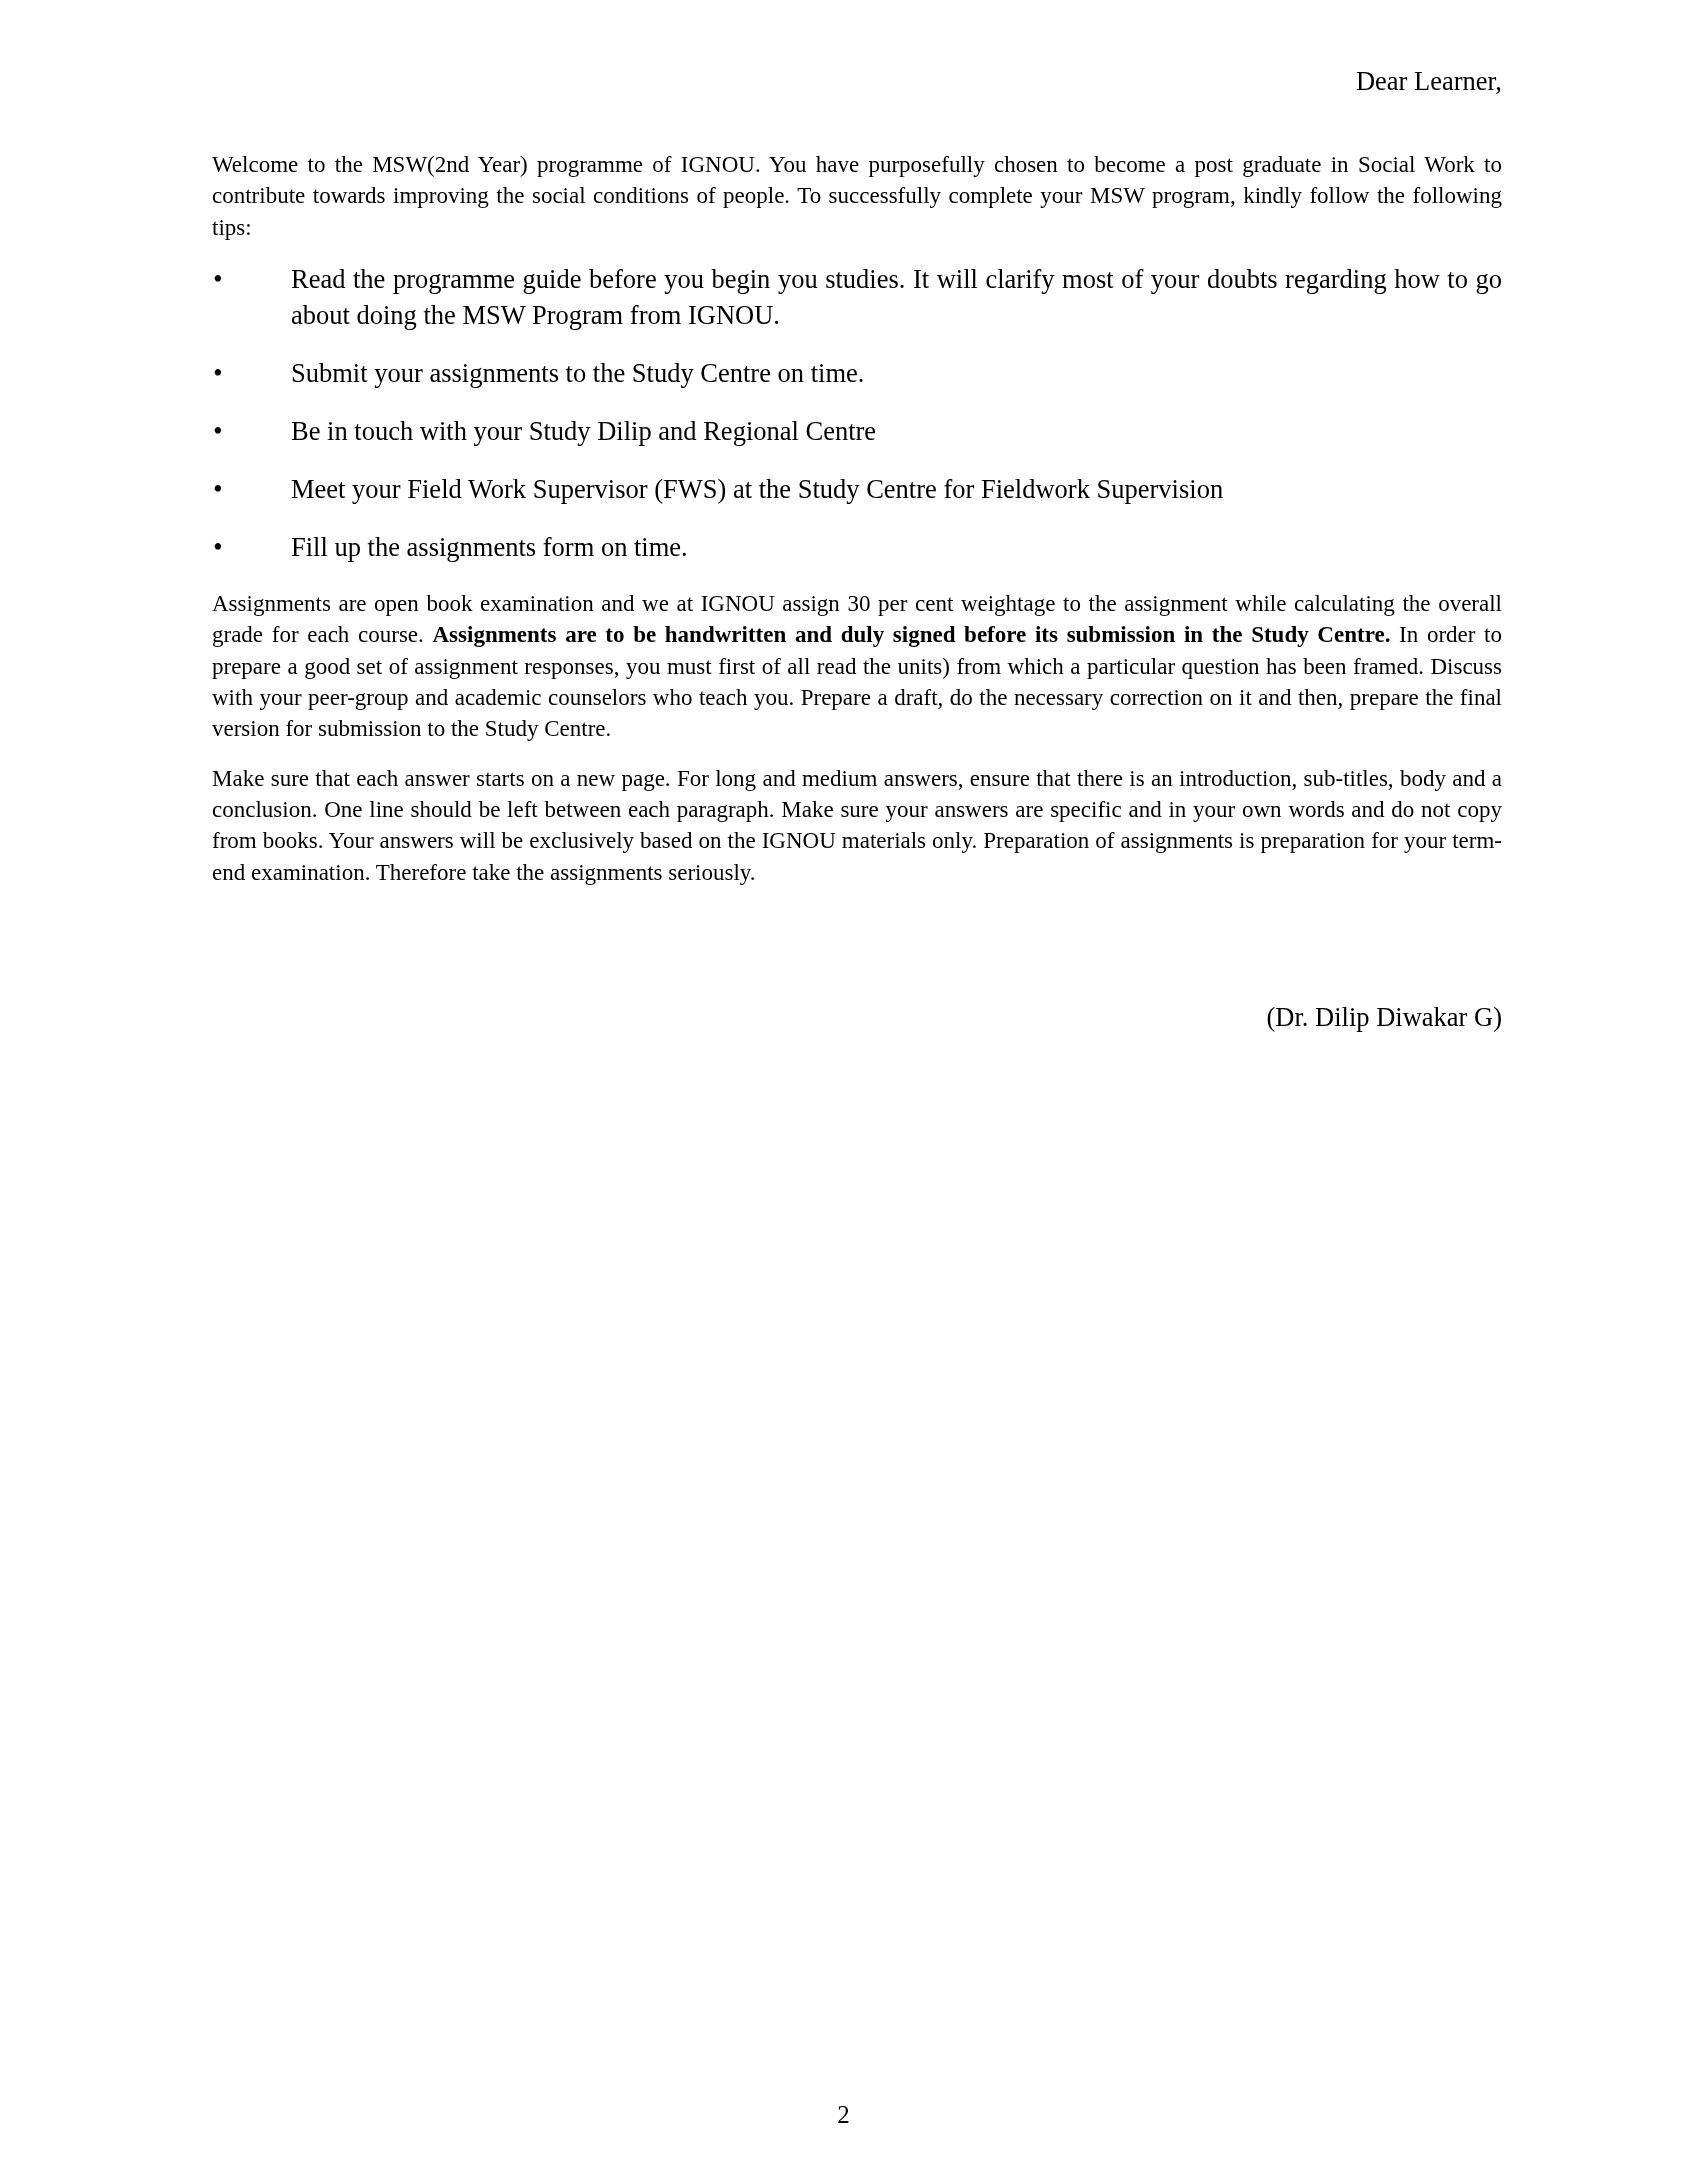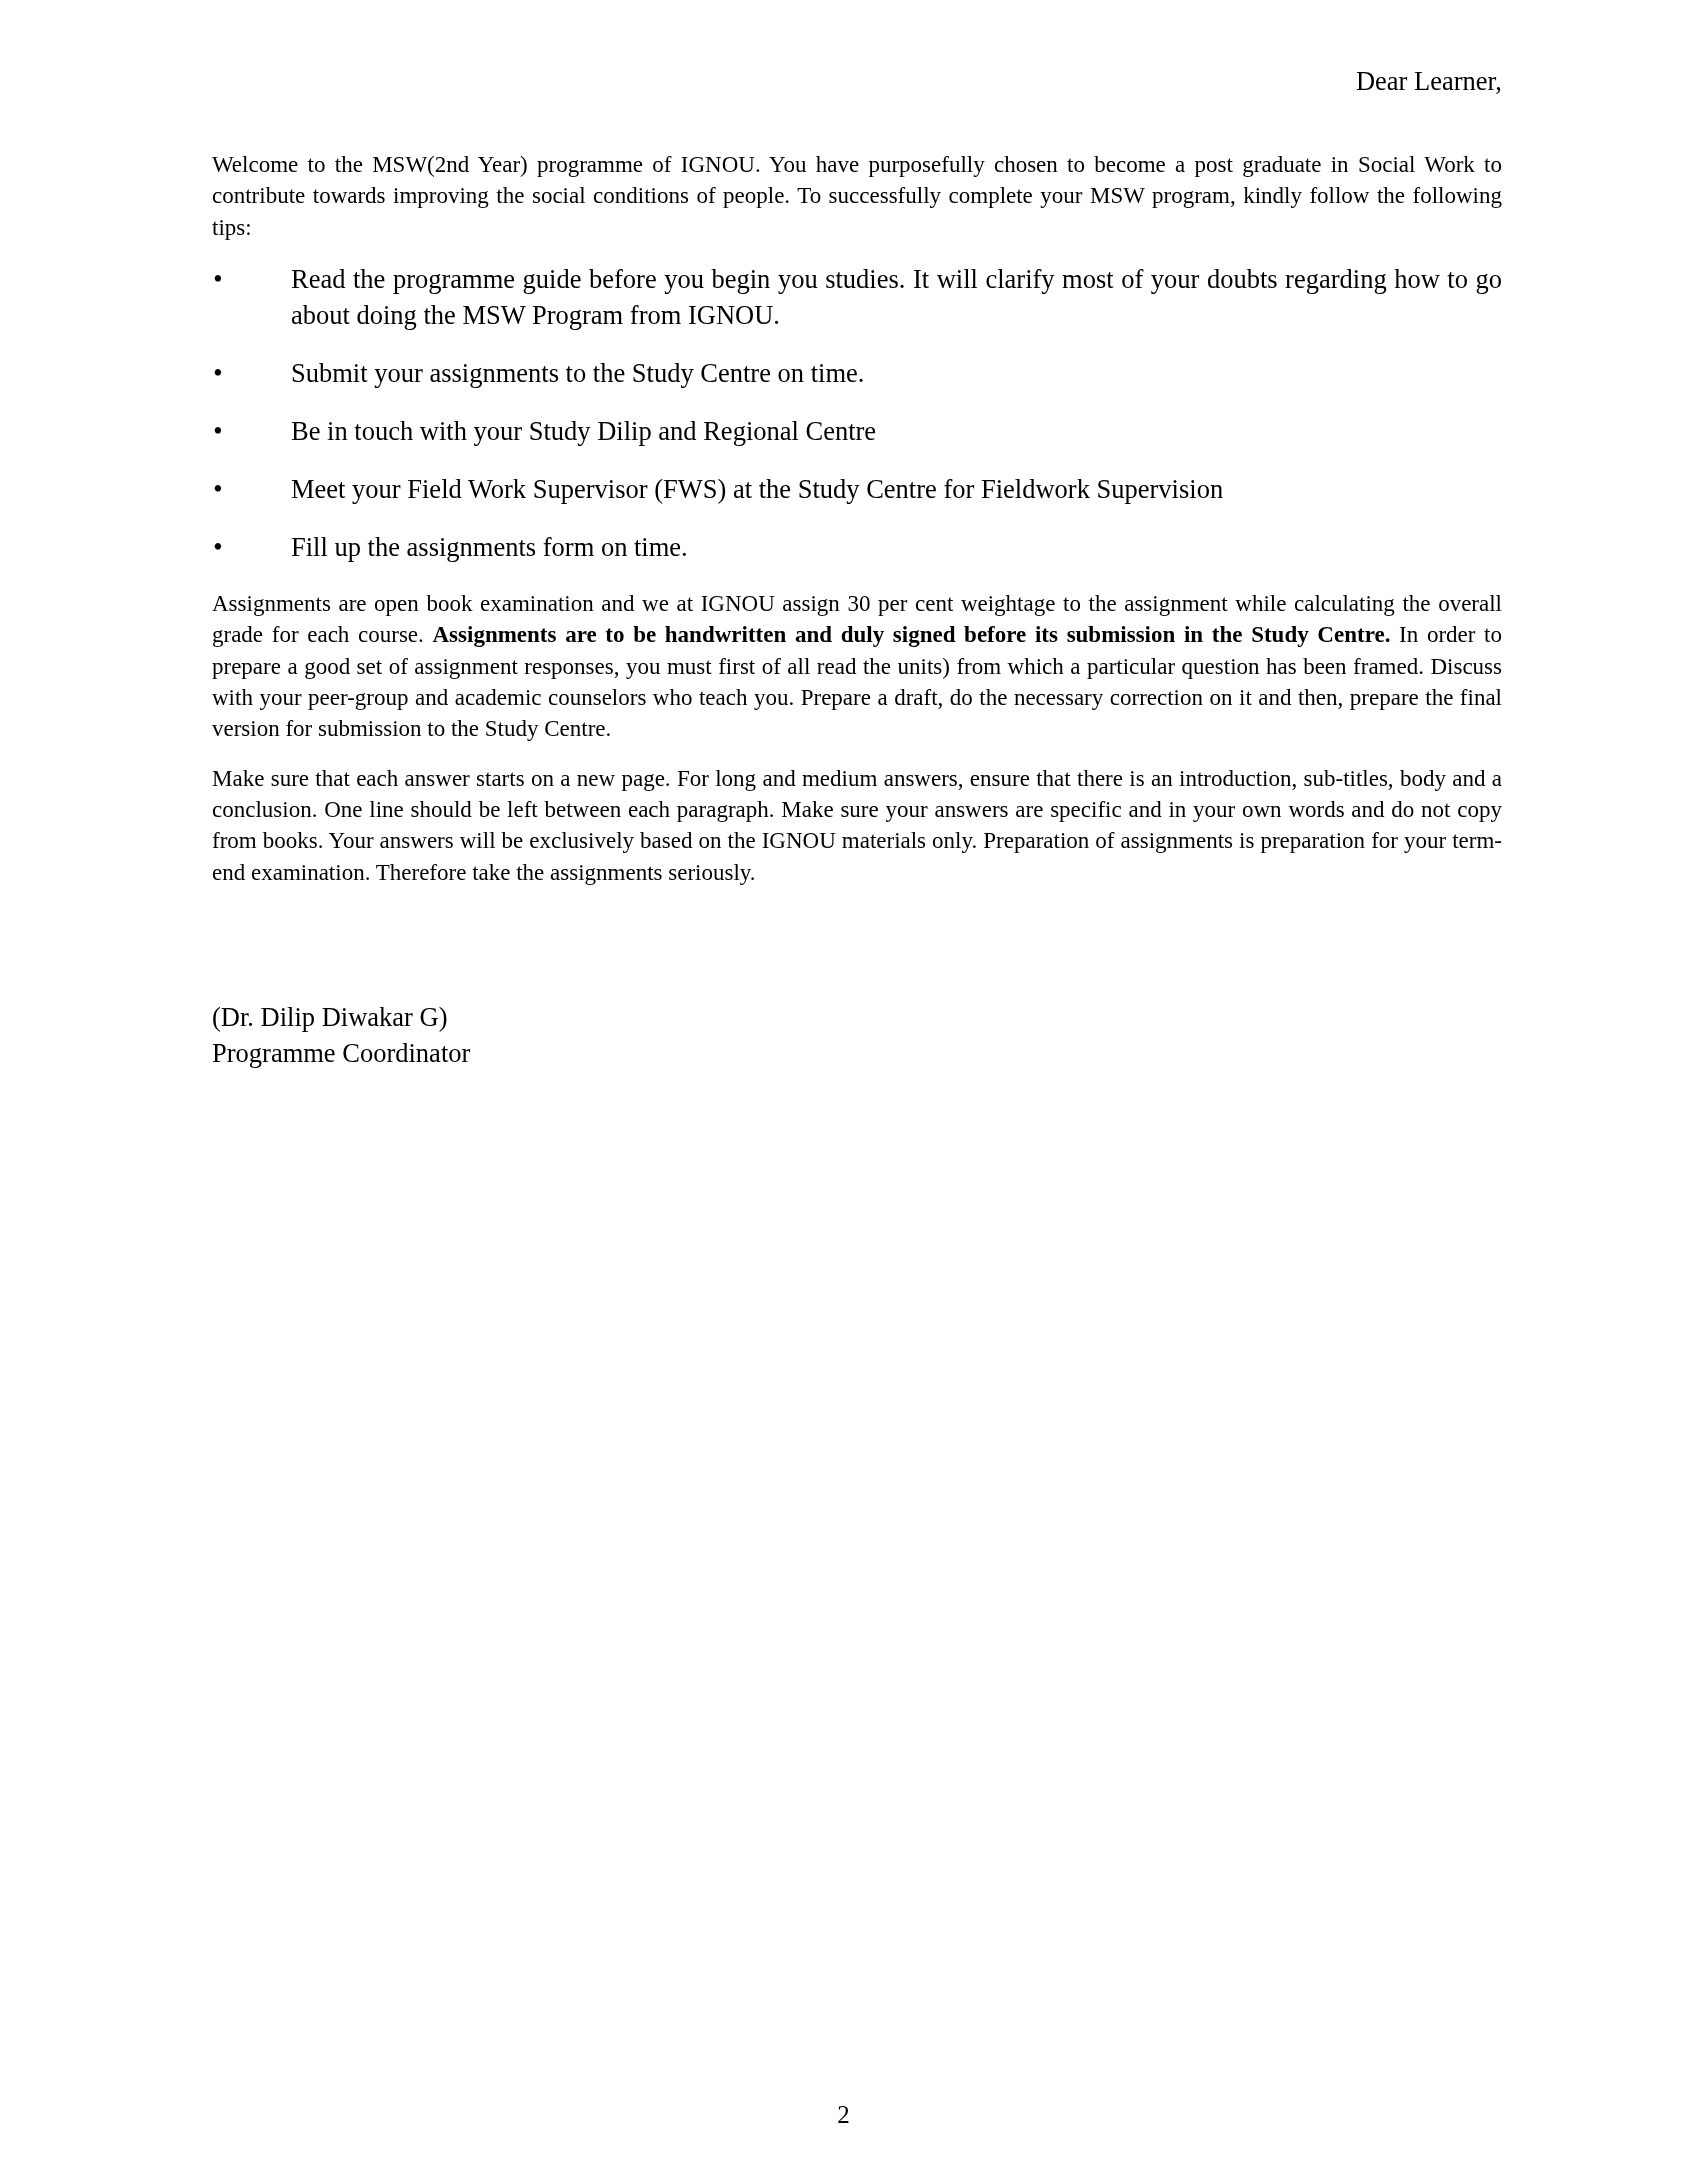--- a/index.html
+++ b/index.html
@@ -68,20 +68,21 @@
     display: block;
   }
   b.strong {
     font-weight: bold;
   }
   .gap-before-bulk {
     height: 12px;
   }
   .signature {
     margin-top: 111px;
+    text-align: right;
     font-size: 26.5px;
     line-height: 1.36;
   }
   .sig-line {
     display: block;
   }
   .page-number {
     position: absolute;
     left: 0;
     right: 0;
@@ -128,21 +129,20 @@
     </ul>
 
     <div class="gap-before-bulk"></div>
 
     <p class="para"><span>Assignments are open book examination and we at IGNOU assign 30 per cent weightage to the assignment while calculating the overall grade for each course. </span><b class="strong">Assignments are to be handwritten and duly signed before its submission in the Study Centre.</b><span> In order to prepare a good set of assignment responses, you must first of all read the units) from which a particular question has been framed. Discuss with your peer-group and academic counselors who teach you. Prepare a draft, do the necessary correction on it and then, prepare the final version for submission to the Study Centre.</span></p>
 
     <p class="para">Make sure that each answer starts on a new page. For long and medium answers, ensure that there is an introduction, sub-titles, body and a conclusion. One line should be left between each paragraph. Make sure your answers are specific and in your own words and do not copy from books. Your answers will be exclusively based on the IGNOU materials only. Preparation of assignments is preparation for your term-end examination. Therefore take the assignments seriously.</p>
 
     <div class="signature">
       <span class="sig-line">(Dr. Dilip Diwakar G)</span>
-      <span class="sig-line">Programme Coordinator</span>
     </div>
 
   </div>
 
   <div class="page-number">2</div>
 
 </div>
 
 
 </body></html>

